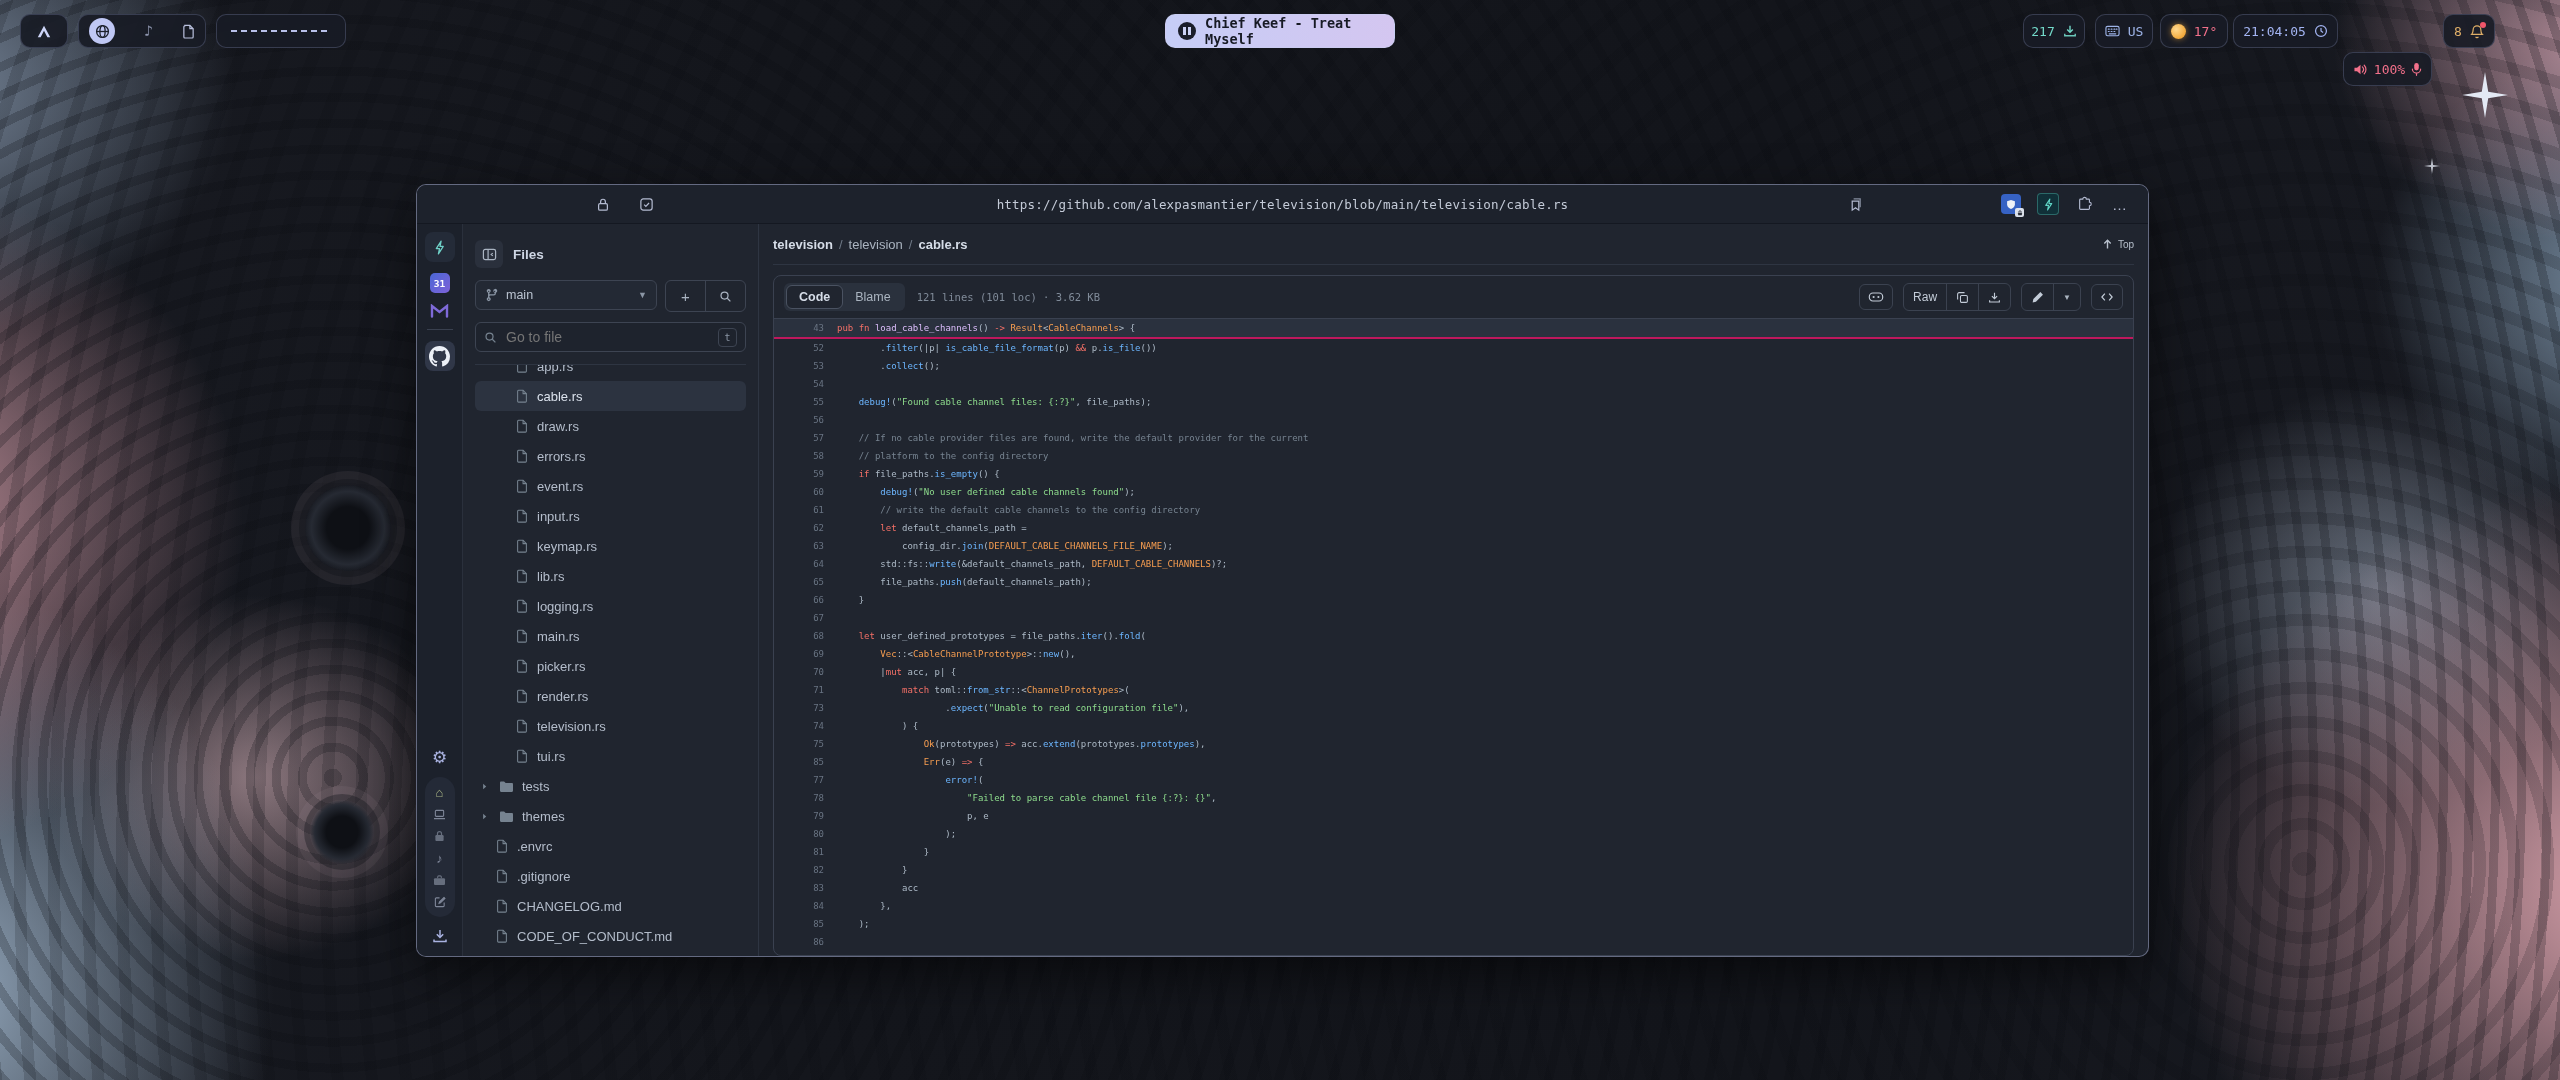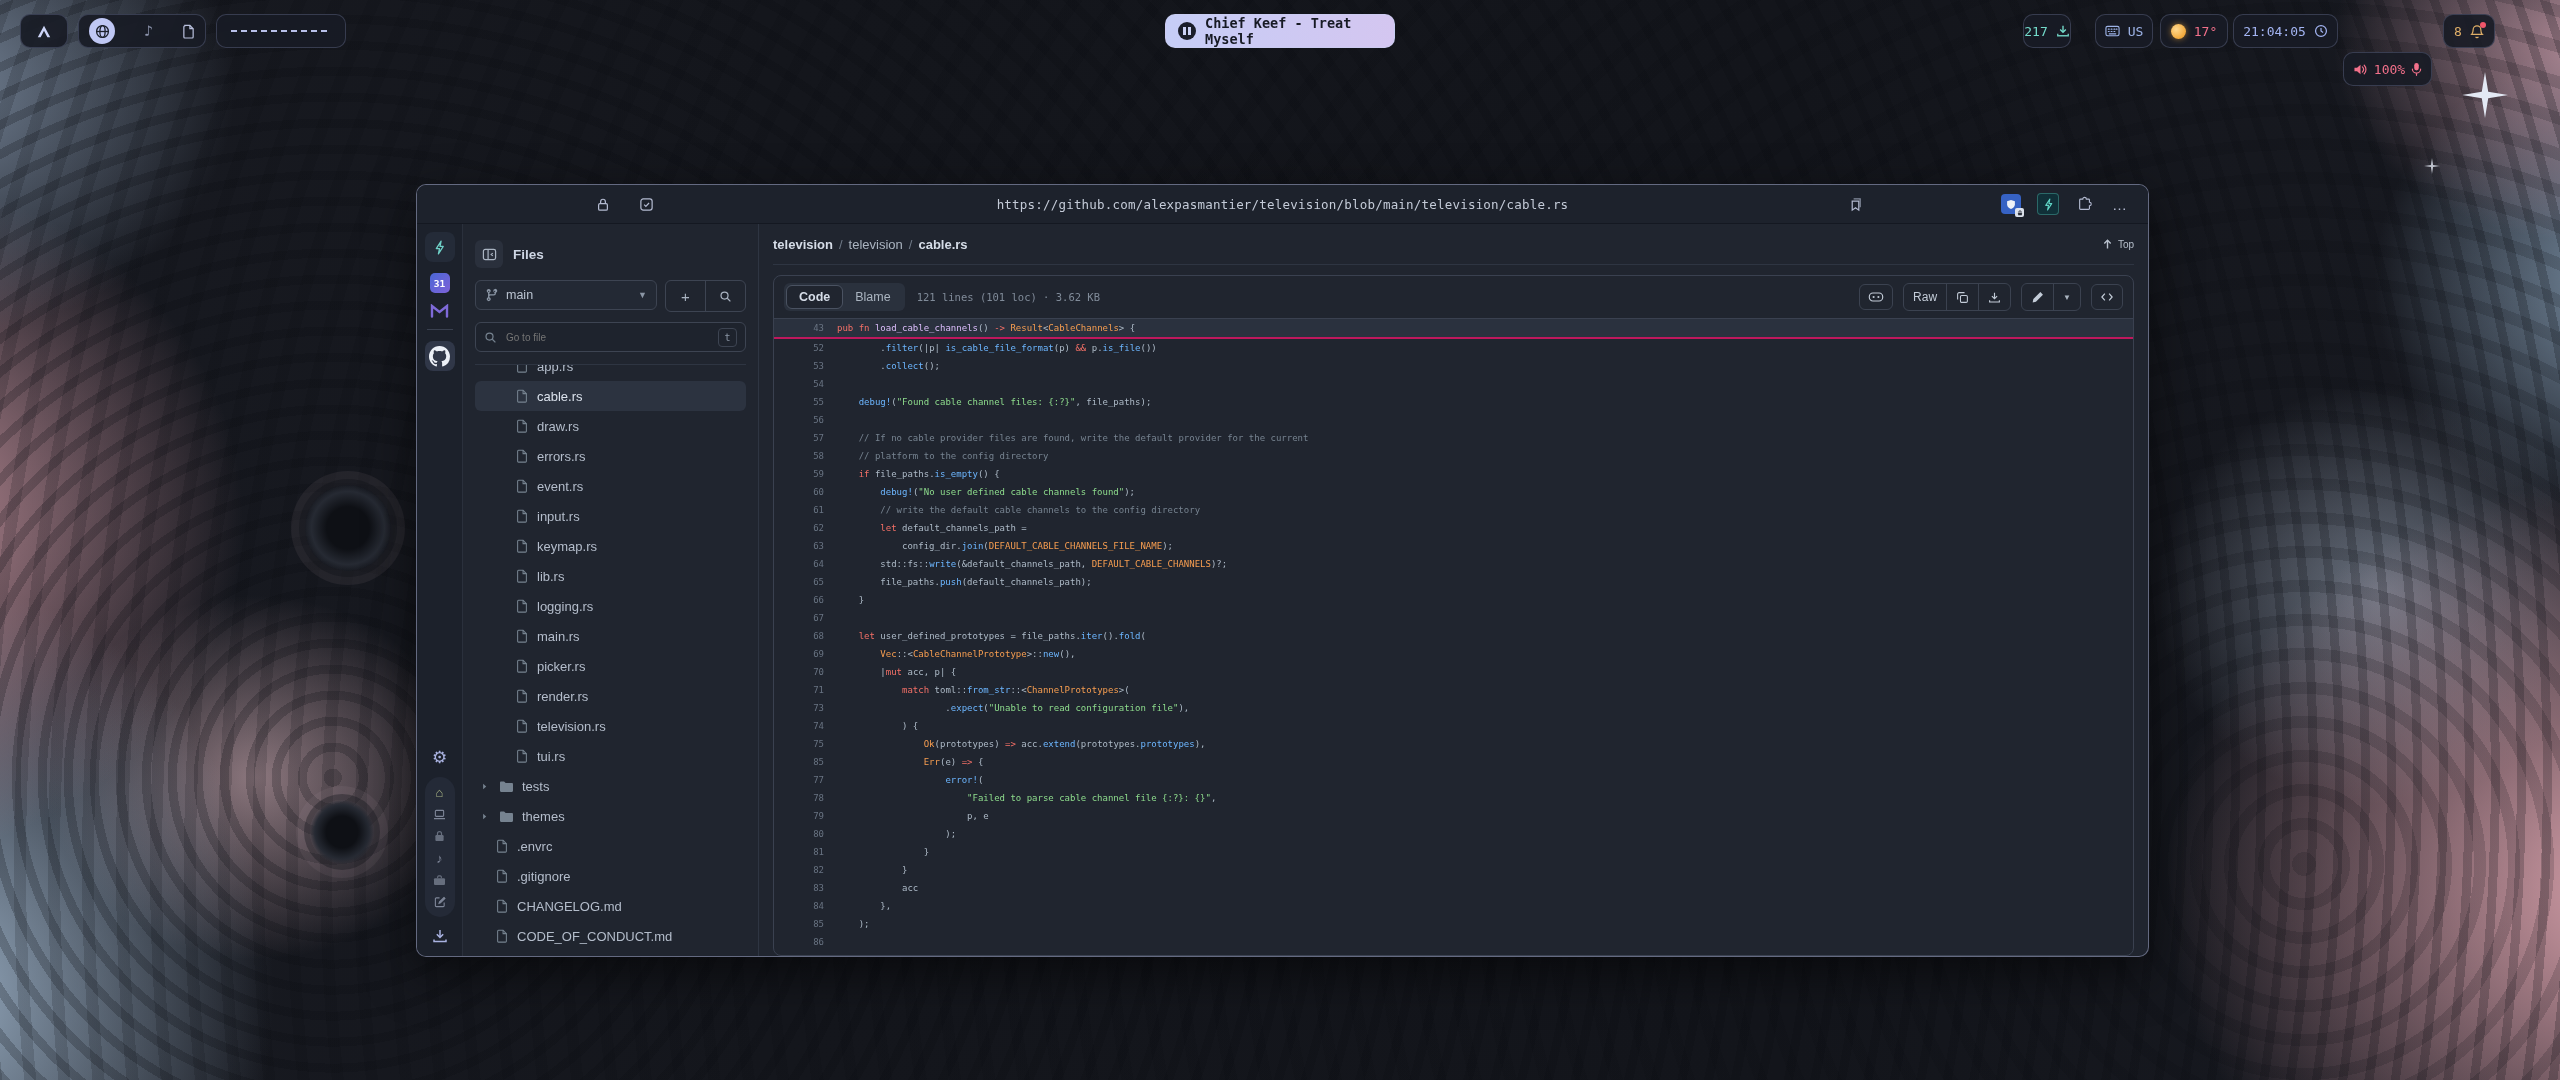--- a/index.html
+++ b/index.html
@@ -30,21 +30,21 @@
   .pill{position:absolute;top:14px;height:34px;border-radius:10px;background:rgba(24,27,37,.92);border:1px solid rgba(125,135,170,.32);display:flex;align-items:center;gap:8px;padding:0 12px;box-sizing:border-box;font-family:"DejaVu Sans Mono",monospace;font-size:13px;color:#c0caf5;}
   .p-launcher{left:20px;width:48px;justify-content:center;padding:0;}
   .p-ws{left:78px;width:128px;justify-content:space-between;padding:0 10px;}
   .p-title{left:216px;width:130px;justify-content:center;}
   .title-dashes{width:100px;height:2px;background:repeating-linear-gradient(90deg,#b9c1ea 0 6px,rgba(0,0,0,0) 6px 10px);}
   .p-media{left:1165px;width:230px;background:linear-gradient(90deg,#c6cdf6,#d4c6f0);border:1px solid rgba(200,205,240,.6);color:#171a24;font-weight:bold;font-size:13.5px;justify-content:center;gap:9px;}
   .pause-circle{width:18px;height:18px;border-radius:50%;background:#1b1e2a;display:flex;align-items:center;justify-content:center;gap:2.5px;flex:none;}
   .pause-circle i{display:block;width:2.5px;height:8px;background:#ccd2f5;}
   .ws-circle{width:26px;height:26px;border-radius:50%;background:#bfc7f4;display:flex;align-items:center;justify-content:center;flex:none;}
   .ws-ic{color:#8d94ad;font-size:15px;line-height:1;}
-  .p-updates{left:2023px;width:48px;color:#73daca;justify-content:center;}
+  .p-updates{left:2023px;width:62px;color:#73daca;justify-content:center;}
   .p-kbd{left:2095px;width:58px;color:#9db3e8;justify-content:center;}
   .p-weather{left:2160px;width:68px;color:#f2708a;justify-content:center;}
   .p-clock{left:2233px;width:105px;color:#a3b4f2;justify-content:center;}
   .p-audio{left:2343px;width:89px;color:#f2708a;justify-content:center;gap:6px;margin-top:38px;}
   .p-notif{left:2443px;width:52px;color:#e0af68;justify-content:center;}
   .sun{width:15px;height:15px;border-radius:50%;background:radial-gradient(circle at 35% 35%,#ffd98f,#f2a93b 70%);box-shadow:0 0 6px rgba(242,169,59,.6);flex:none;}
   .bell-wrap{position:relative;display:flex;}
   .bell-dot{position:absolute;right:-2px;top:-2px;width:6px;height:6px;border-radius:50%;background:#f0566a;}
   
   .window{position:absolute;left:416px;top:184px;width:1731px;height:771px;border-radius:10px;background:#20252f;border:1px solid rgba(168,175,212,.5);overflow:hidden;box-shadow:0 16px 48px rgba(0,0,0,.55);display:flex;flex-direction:column;}
@@ -68,21 +68,21 @@
   .sidebar{width:296px;flex:none;background:#20252f;border-right:1px solid #2e3542;display:flex;flex-direction:column;padding:0 12px;box-sizing:border-box;min-height:0;}
   .sb-head{margin-top:14px;height:32px;display:flex;align-items:center;gap:10px;flex:none;}
   .icon-btn{width:28px;height:28px;border-radius:6px;background:#2a303c;display:flex;align-items:center;justify-content:center;flex:none;}
   .sb-title{font-size:13.5px;font-weight:bold;color:#ced6e4;}
   .sb-controls{margin-top:10px;display:flex;gap:8px;flex:none;}
   .branch-btn{width:182px;height:30px;border:1px solid #3d4452;border-radius:6px;background:#232934;display:flex;align-items:center;gap:7px;padding:0 9px;box-sizing:border-box;color:#bac3d0;font-size:12.5px;}
   .btn-group{height:30px;border:1px solid #3d4452;border-radius:6px;display:flex;align-items:stretch;overflow:hidden;flex:1;}
   .btn-group .seg{flex:1;display:flex;align-items:center;justify-content:center;color:#aab4c2;}
   .btn-group .seg + .seg{border-left:1px solid #3d4452;}
   .goto{margin-top:10px;height:30px;border:1px solid #3d4452;border-radius:6px;background:#1e232d;display:flex;align-items:center;gap:7px;padding:0 8px;box-sizing:border-box;flex:none;}
-  .goto input{flex:1;background:none;border:none;outline:none;color:#8b96a5;font-size:10px;font-family:"Liberation Sans",sans-serif;min-width:0;}
+  .goto input{flex:1;background:none;border:none;outline:none;color:#8b96a5;font-size:14px;font-family:"Liberation Sans",sans-serif;min-width:0;}
   .key-hint{width:17px;height:17px;border:1px solid #3d4452;border-radius:4px;color:#8b96a5;font-size:10px;display:flex;align-items:center;justify-content:center;font-family:"DejaVu Sans Mono",monospace;flex:none;}
   .sb-divider{margin-top:12px;border-bottom:1px solid #2e3542;flex:none;}
   .tree{flex:1;overflow:hidden;padding-top:3px;}
   .tree-row{height:30px;border-radius:6px;display:flex;align-items:center;font-size:13px;color:#b4bdcb;position:relative;gap:8px;box-sizing:border-box;}
   .tree-row .chev{width:14px;display:flex;justify-content:center;margin-left:2px;flex:none;}
   .tree-row.lvl0.file{padding-left:20px;}
   .tree-row.lvl1{padding-left:40px;}
   .tree-row.selected{background:#2c3340;color:#dbe2ec;}
   .clip-top{margin-top:-17px;}
   .tree-ic{display:flex;flex:none;}

